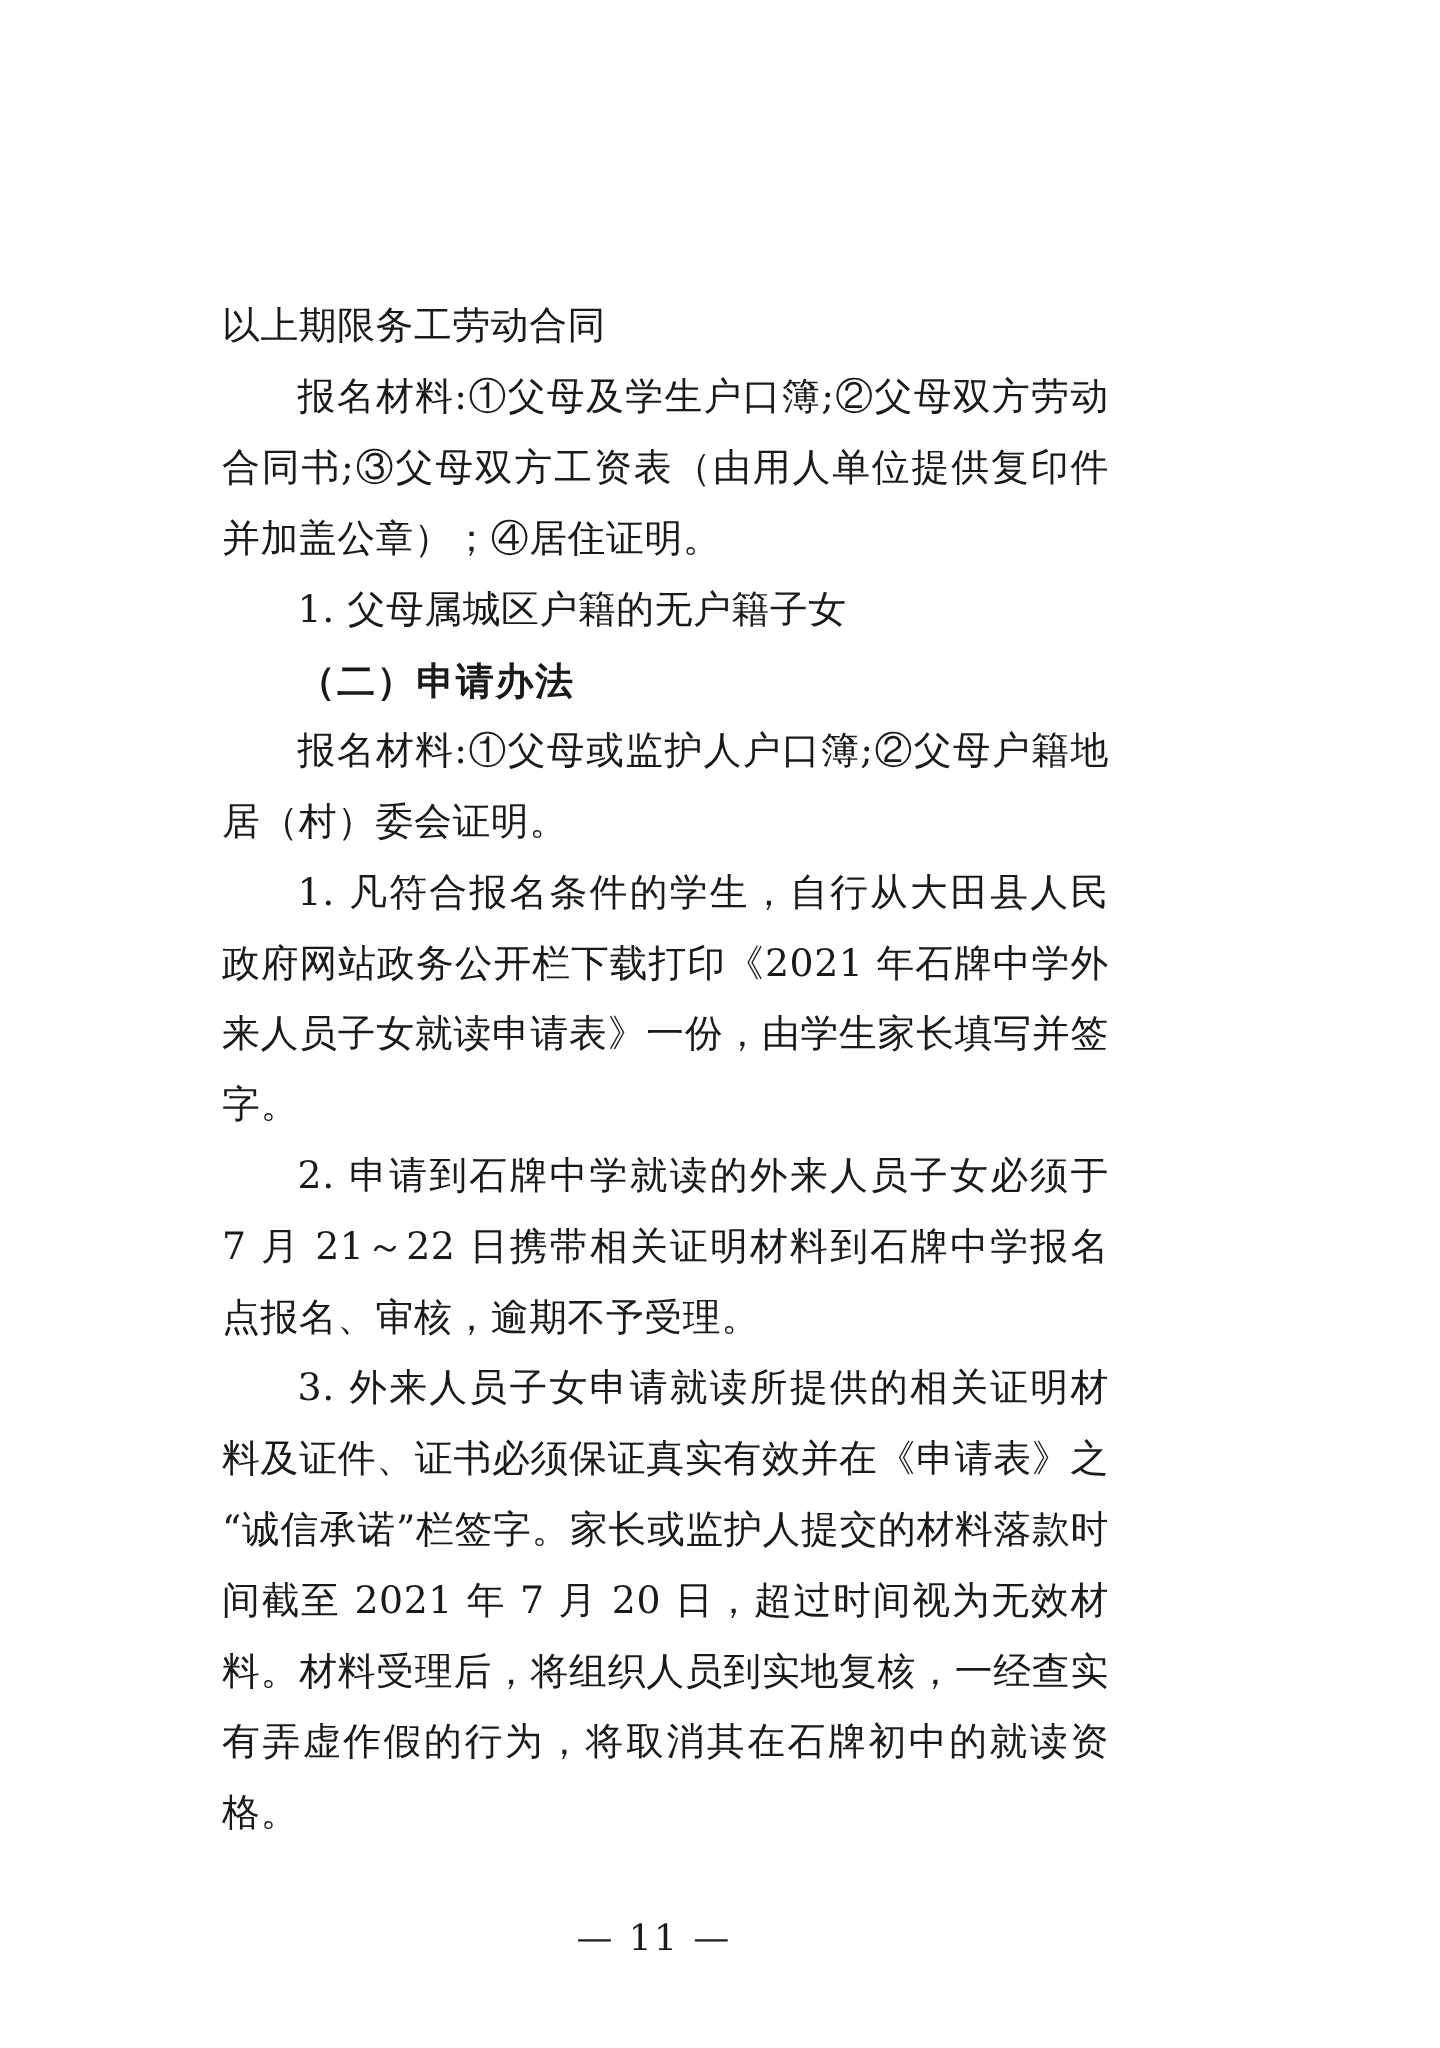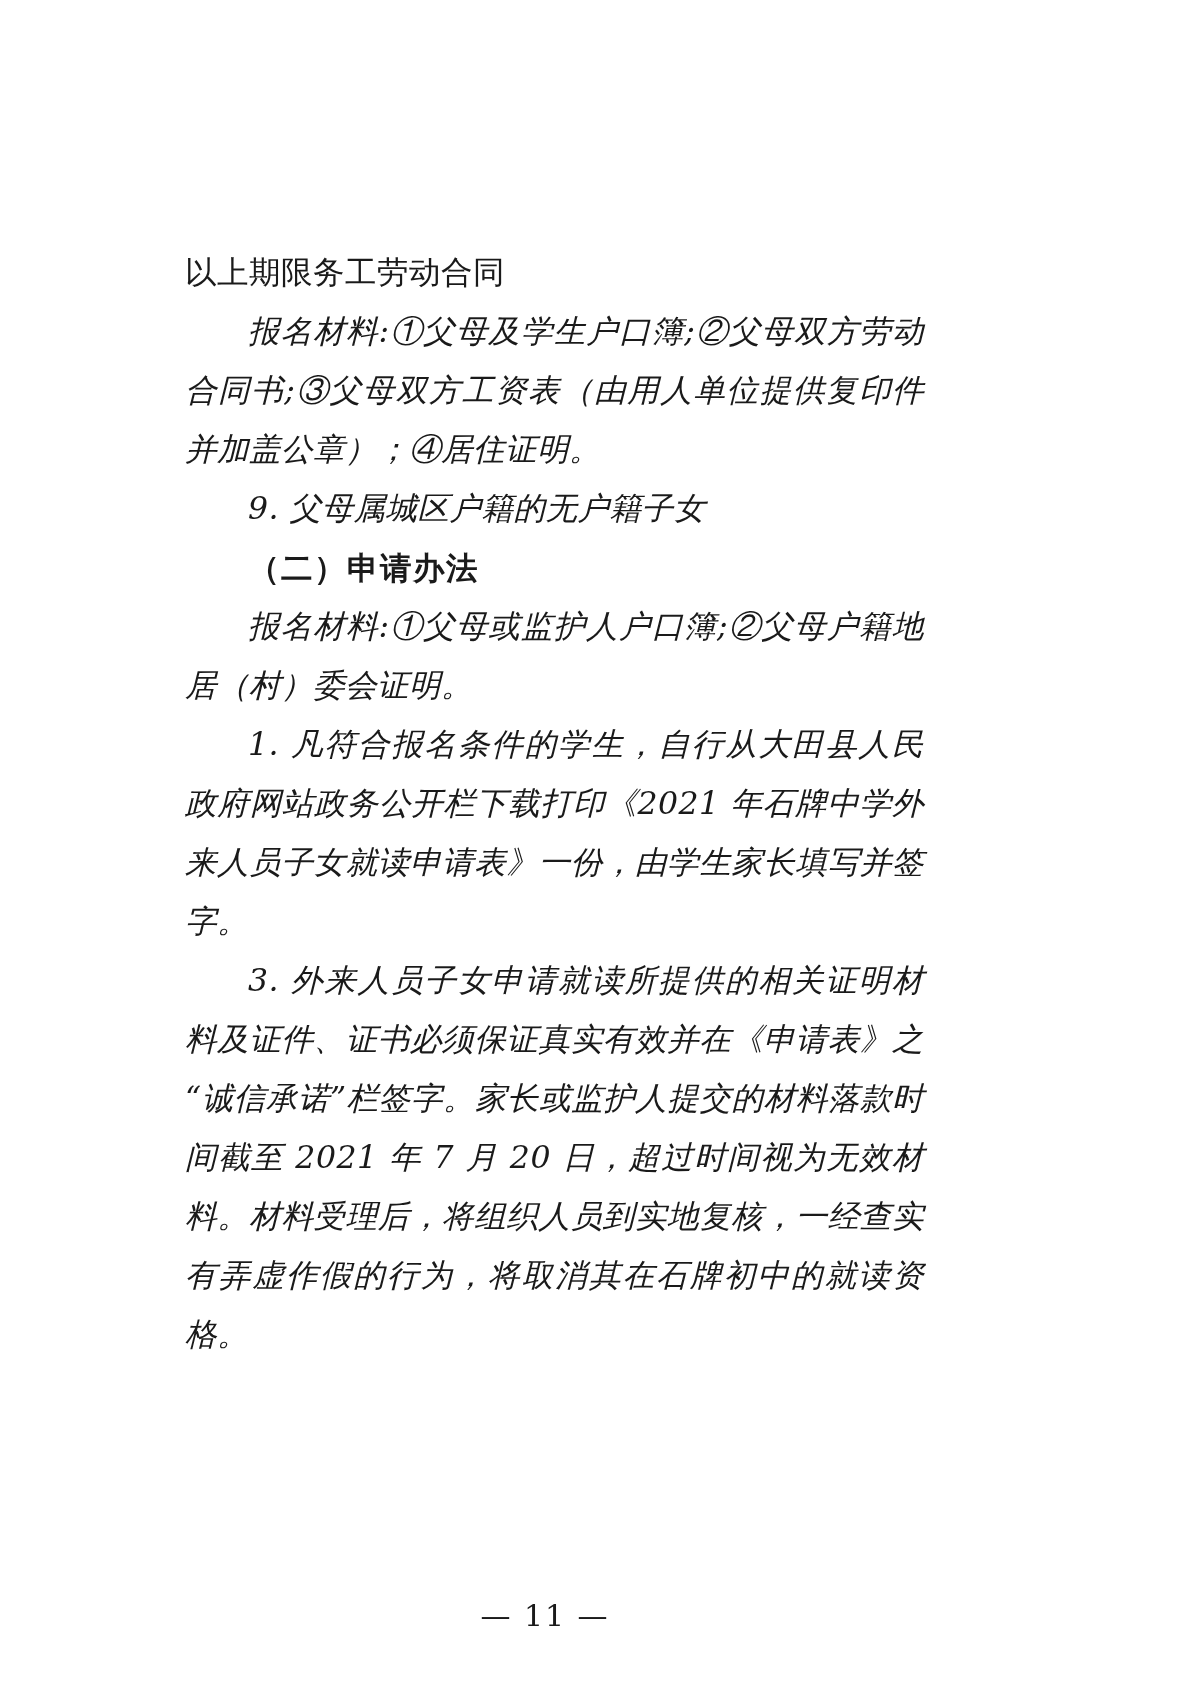--- a/index.html
+++ b/index.html
@@ -32,21 +32,20 @@
     text-align: justify;
     text-justify: inter-ideograph;
   }
   .para {
     margin: 0;
     text-indent: 0;
     white-space: normal;
   }
   .para.indent {
     text-indent: 63px;
-    font-style: italic;
   }
   .para.heading {
     text-indent: 63px;
     font-weight: 700;
     letter-spacing: 1.5px;
   }
   .page-number {
     position: absolute;
     left: 0;
     right: 0;
@@ -59,20 +58,21 @@
     letter-spacing: 2px;
   }
 </style>
 </head>
 <body>
 
 <div class="page">
   <div class="doc-body">
     <p class="para">以上期限务工劳动合同</p>
     <p class="para indent">报名材料:①父母及学生户口簿;②父母双方劳动合同书;③父母双方工资表（由用人单位提供复印件并加盖公章）；④居住证明。</p>
-    <p class="para indent">9. 父母属城区户籍的无户籍子女</p>
+    <p class="para indent">1. 父母属城区户籍的无户籍子女</p>
     <p class="para heading">（二）申请办法</p>
     <p class="para indent">报名材料:①父母或监护人户口簿;②父母户籍地居（村）委会证明。</p>
     <p class="para indent">1. 凡符合报名条件的学生，自行从大田县人民政府网站政务公开栏下载打印《2021 年石牌中学外来人员子女就读申请表》一份，由学生家长填写并签字。</p>
+    <p class="para indent">2. 申请到石牌中学就读的外来人员子女必须于 7 月 21～22 日携带相关证明材料到石牌中学报名点报名、审核，逾期不予受理。</p>
     <p class="para indent">3. 外来人员子女申请就读所提供的相关证明材料及证件、证书必须保证真实有效并在《申请表》之“诚信承诺”栏签字。家长或监护人提交的材料落款时间截至 2021 年 7 月 20 日，超过时间视为无效材料。材料受理后，将组织人员到实地复核，一经查实有弄虚作假的行为，将取消其在石牌初中的就读资格。</p>
   </div>
   <div class="page-number">— 11 —</div>
 </div>
 
 </body></html>

